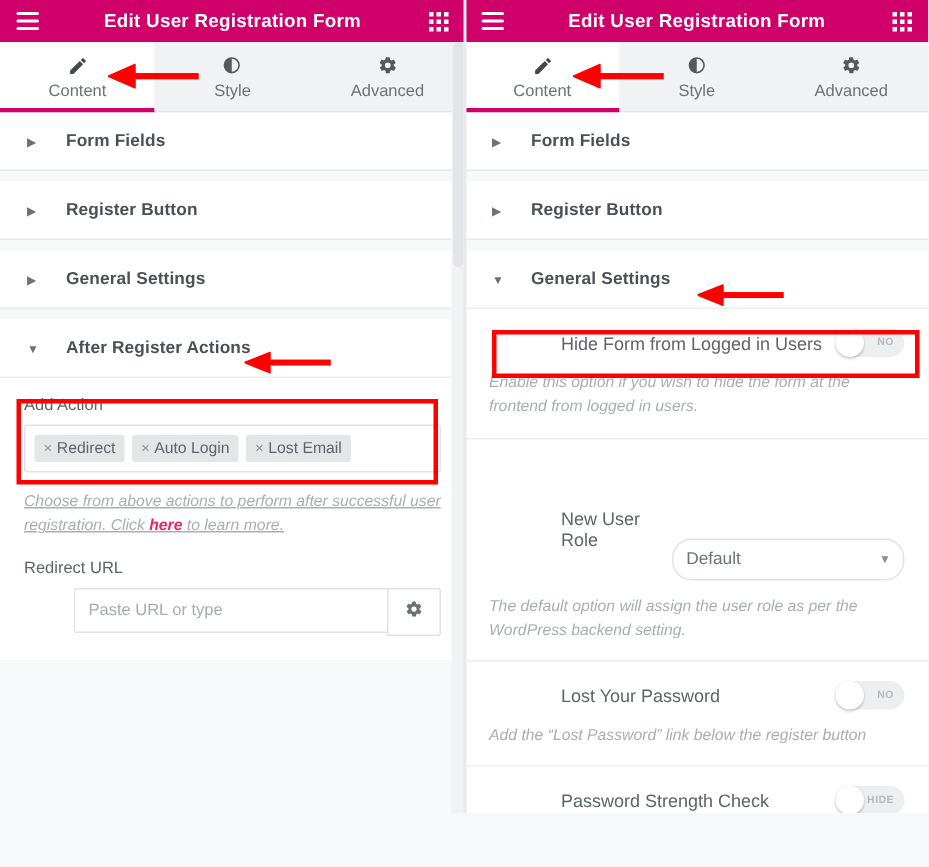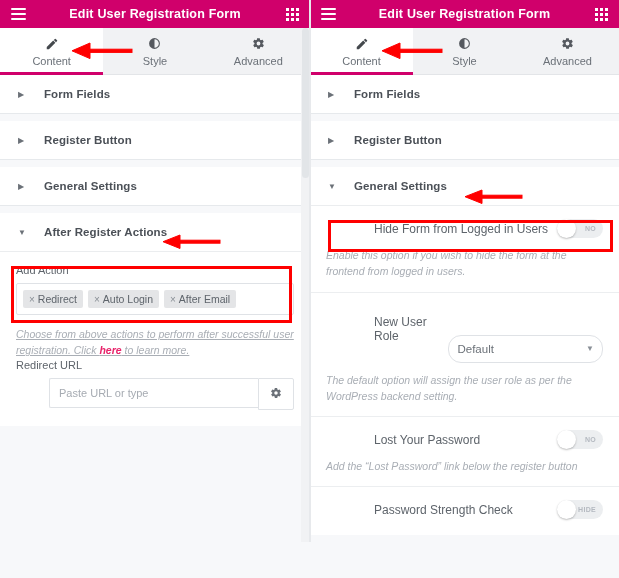--- a/index.html
+++ b/index.html
@@ -235,29 +235,29 @@
             <span class="tag">
               <span class="x">×</span>
               <span>Redirect</span>
             </span>
             <span class="tag">
               <span class="x">×</span>
               <span>Auto Login</span>
             </span>
             <span class="tag">
               <span class="x">×</span>
-              <span>After Email</span>
+              <span>Lost Email</span>
             </span>
           </div>
 
           <p class="help">
             <span>Choose from above actions to perform after successful user registration. Click </span><a href="#">here</a><span> to learn more.</span>
           </p>
 
-          <div class="field-label" style="">Redirect URL</div>
+          <div class="field-label" style="margin-top:14px;">Redirect URL</div>
 
           <div class="url-row">
             <input class="url-input" type="text" placeholder="Paste URL or type" value="" style="">
             <div class="url-btn">
               <span>
                 <svg width="12" height="12" viewBox="0 0 24 24" fill="currentColor">
                   <path d="M19.4 13a7.8 7.8 0 0 0 0-2l2.1-1.6a.5.5 0 0 0 .1-.6l-2-3.5a.5.5 0 0 0-.6-.2l-2.5 1a7.6 7.6 0 0 0-1.7-1l-.4-2.6a.5.5 0 0 0-.5-.4h-4a.5.5 0 0 0-.5.4l-.4 2.6c-.6.2-1.2.6-1.7 1l-2.5-1a.5.5 0 0 0-.6.2l-2 3.5a.5.5 0 0 0 .1.6L4.6 11a7.8 7.8 0 0 0 0 2l-2.1 1.6a.5.5 0 0 0-.1.6l2 3.5c.1.2.4.3.6.2l2.5-1c.5.4 1.1.8 1.7 1l.4 2.6c0 .3.2.4.5.4h4c.3 0 .5-.1.5-.4l.4-2.6c.6-.2 1.2-.6 1.7-1l2.5 1c.2.1.5 0 .6-.2l2-3.5a.5.5 0 0 0-.1-.6L19.4 13zM12 15.5A3.5 3.5 0 1 1 12 8.5a3.5 3.5 0 0 1 0 7z"></path>
                 </svg>
               </span>
             </div>
@@ -365,21 +365,21 @@
             <div class="opt-head">
               <span class="opt-title">Hide Form from Logged in Users</span>
               <span class="switch">
                 <span class="knob"></span>
                 <span class="sw-label">NO</span>
               </span>
             </div>
             <div class="opt-desc">Enable this option if you wish to hide the form at the frontend from logged in users.</div>
           </div>
 
-          <div class="opt" style="padding-top:2px;">
+          <div class="opt" style="padding-top:26px;">
             <div class="opt-head select-row">
               <span class="opt-title">New User Role</span>
               <span class="select">
                 <span>Default</span>
                 <span class="arw">▼</span>
               </span>
             </div>
             <div class="opt-desc">The default option will assign the user role as per the WordPress backend setting.</div>
           </div>
 

